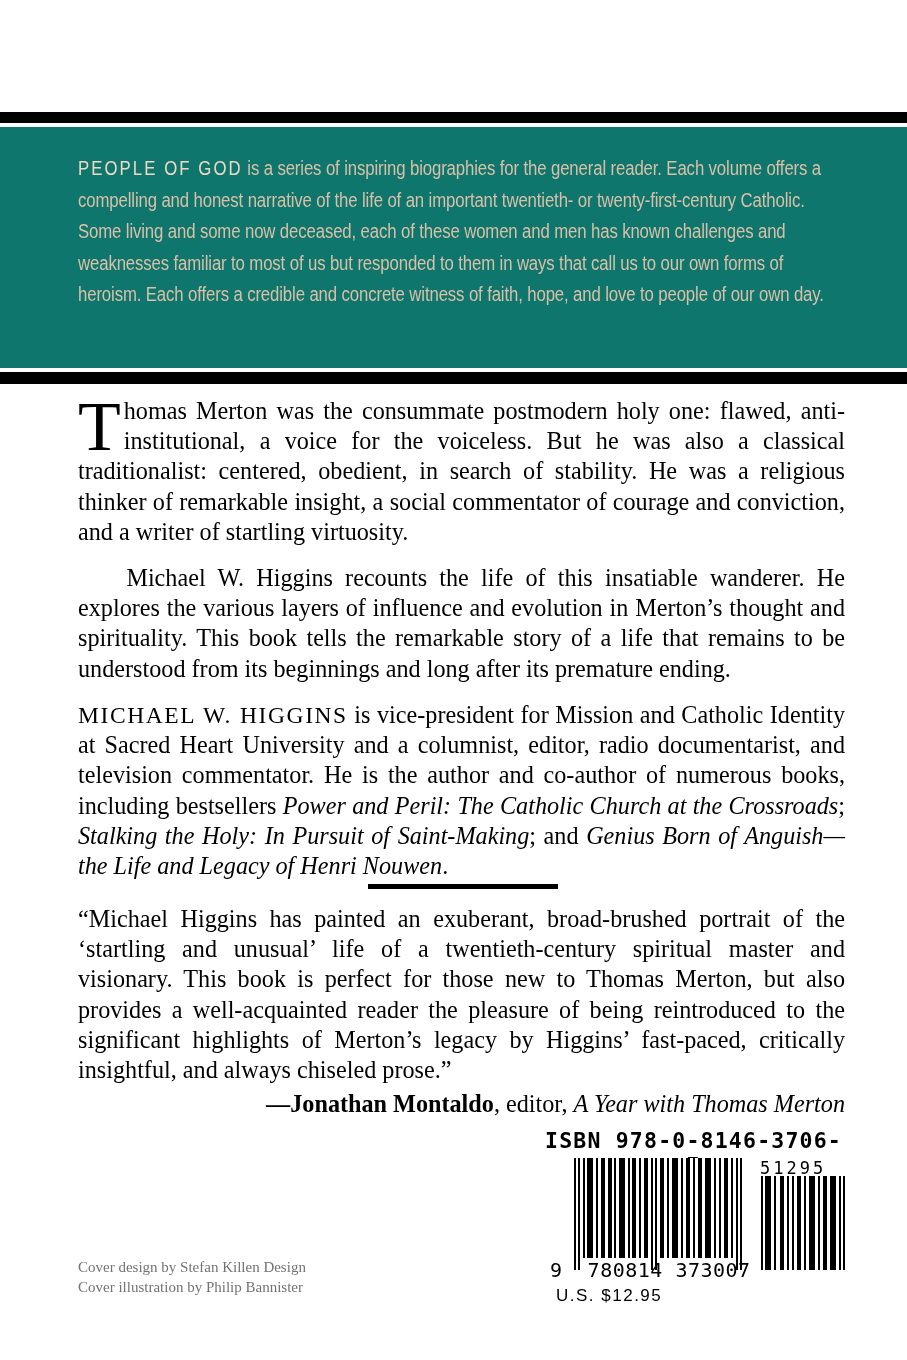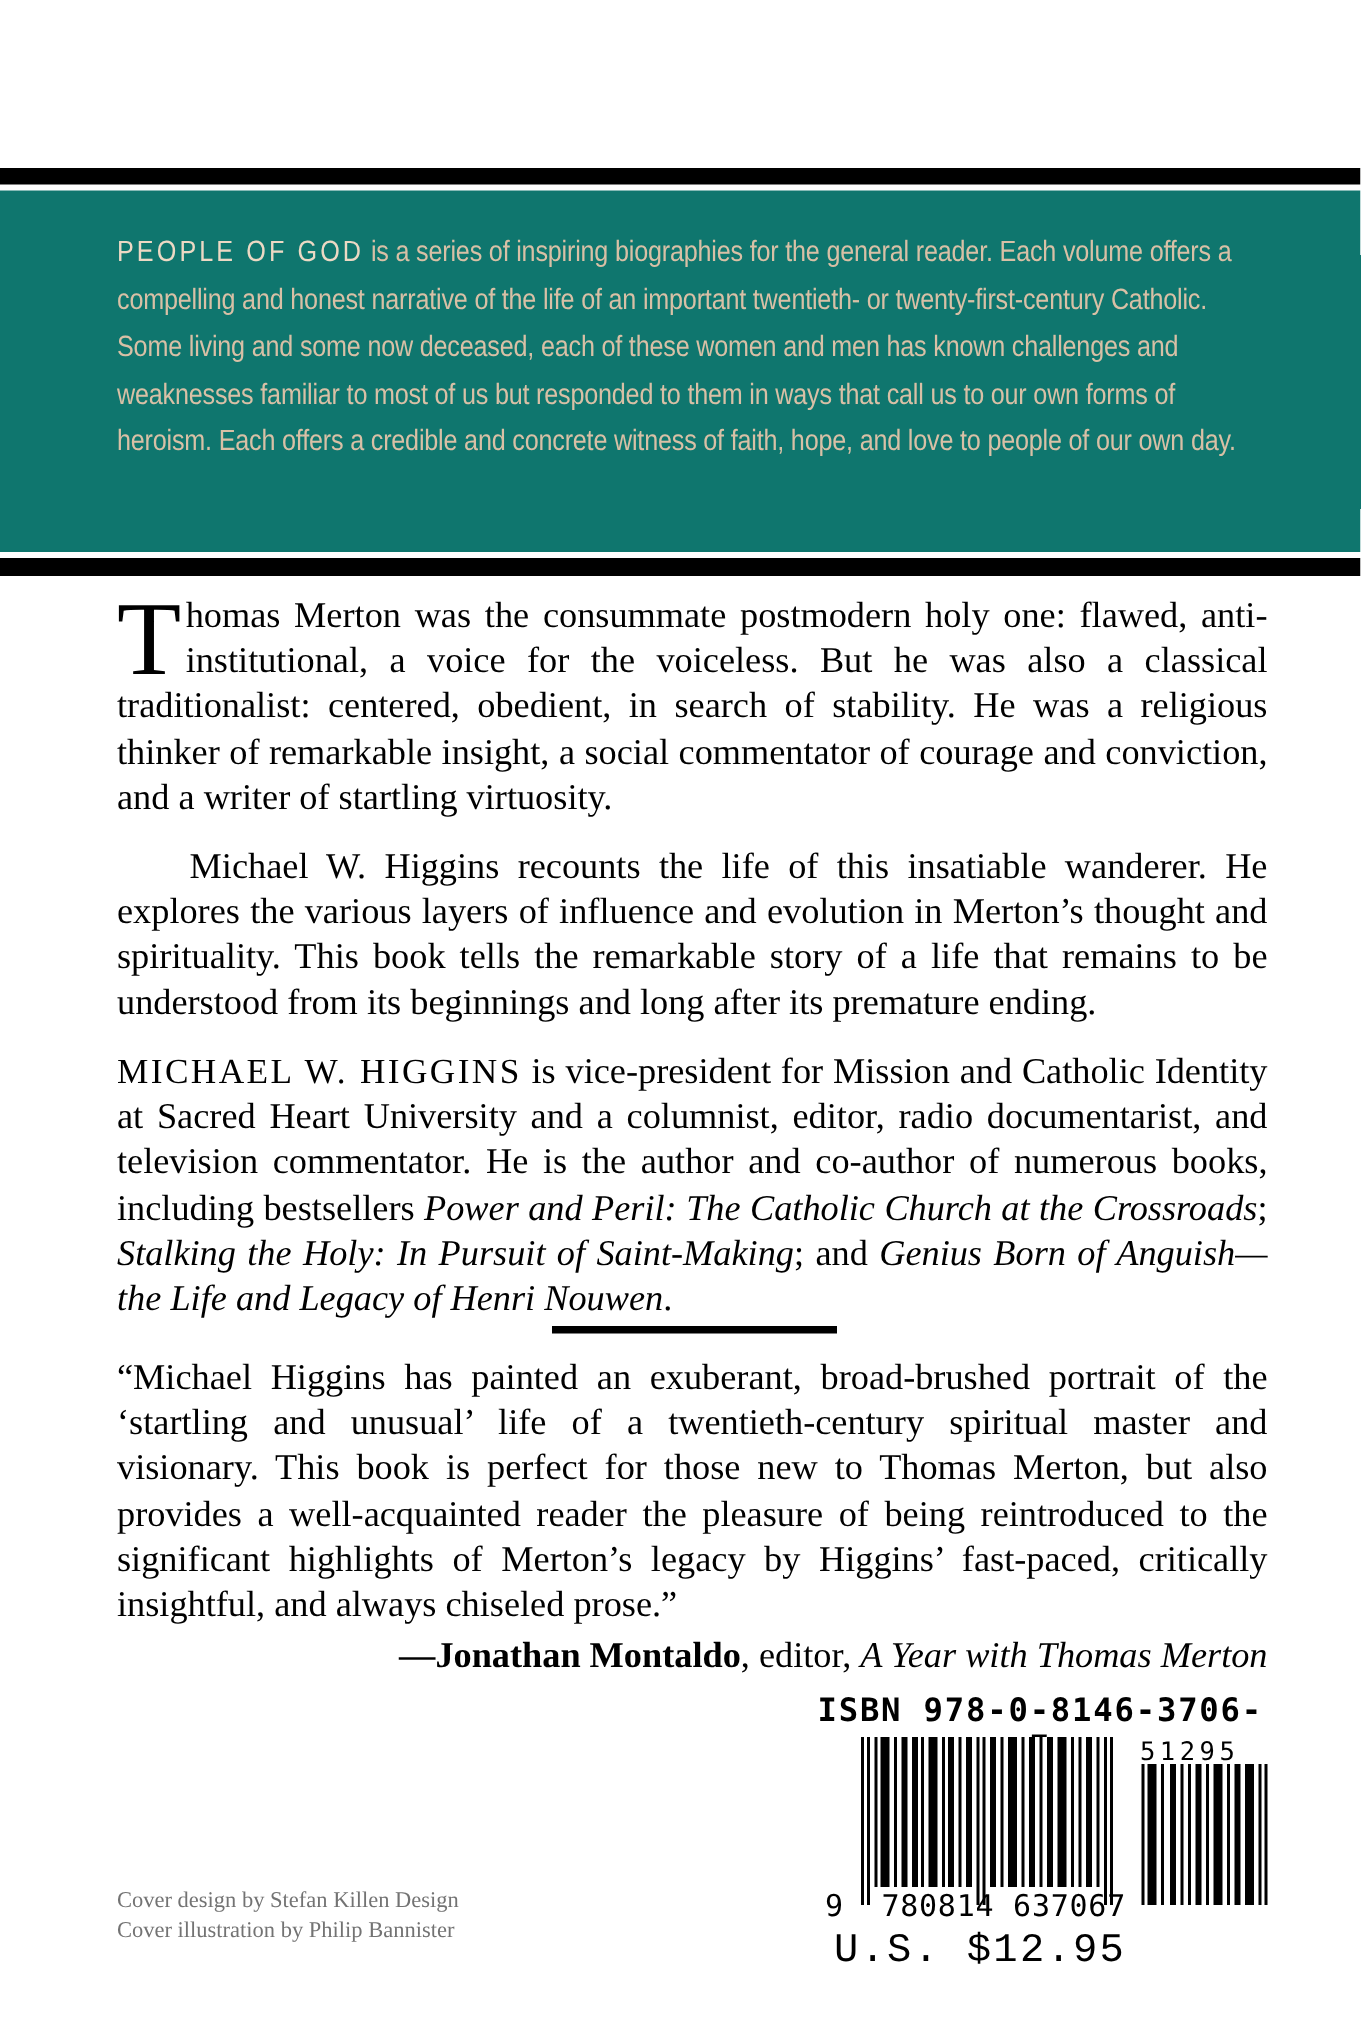--- a/index.html
+++ b/index.html
@@ -194,22 +194,22 @@
     width: 210px;
     font-family: "DejaVu Sans Mono", monospace;
     font-size: 20px;
     letter-spacing: 0.5px;
     white-space: pre;
   }
   .price-line {
     position: absolute;
     left: 556px;
     top: 1286px;
-    font-family: Liberation Mono, monospace;
-    font-size: 27px;
+    font-family: Liberation Sans, sans-serif;
+    font-size: 17px;
     letter-spacing: 1.5px;
   }
 
   
   .credits {
     position: absolute;
     left: 78px;
     top: 1258px;
     font-size: 15px;
     line-height: 19.5px;
@@ -300,21 +300,21 @@
         <rect x="49" y="0" width="6" height="94"></rect>
         <rect x="58" y="0" width="2" height="94"></rect>
         <rect x="63" y="0" width="4" height="94"></rect>
         <rect x="70" y="0" width="6" height="94"></rect>
         <rect x="79" y="0" width="2" height="94"></rect>
         <rect x="83" y="0" width="2" height="94"></rect>
       </g>
     </svg>
   </div>
 
-  <div class="bc-digits">9  780814 637067</div>
+  <div class="bc-digits">9  780814 373007</div>
   <div class="price-line">U.S.  $12.95</div>
 
   <div class="credits">
     <div>Cover design by Stefan Killen Design</div>
     <div>Cover illustration by Philip Bannister</div>
   </div>
 
 </div>
 
 </body></html>

